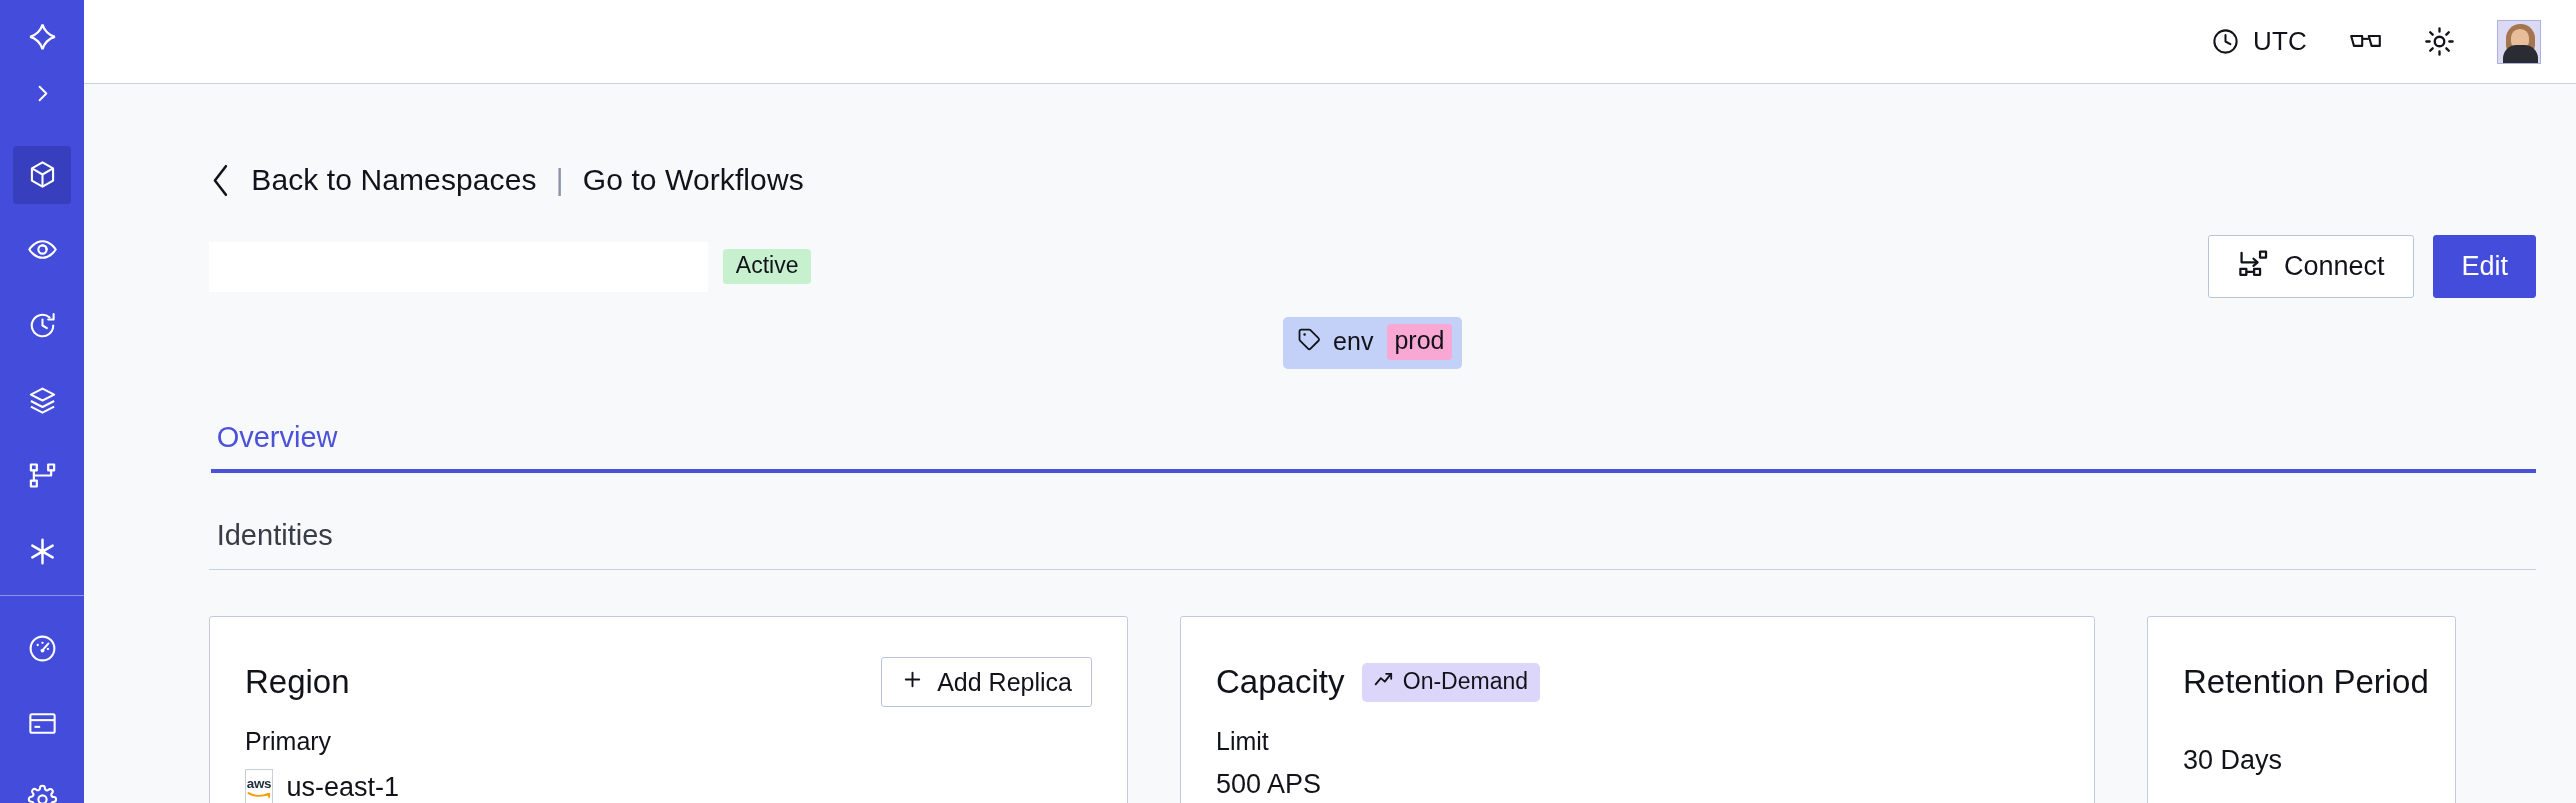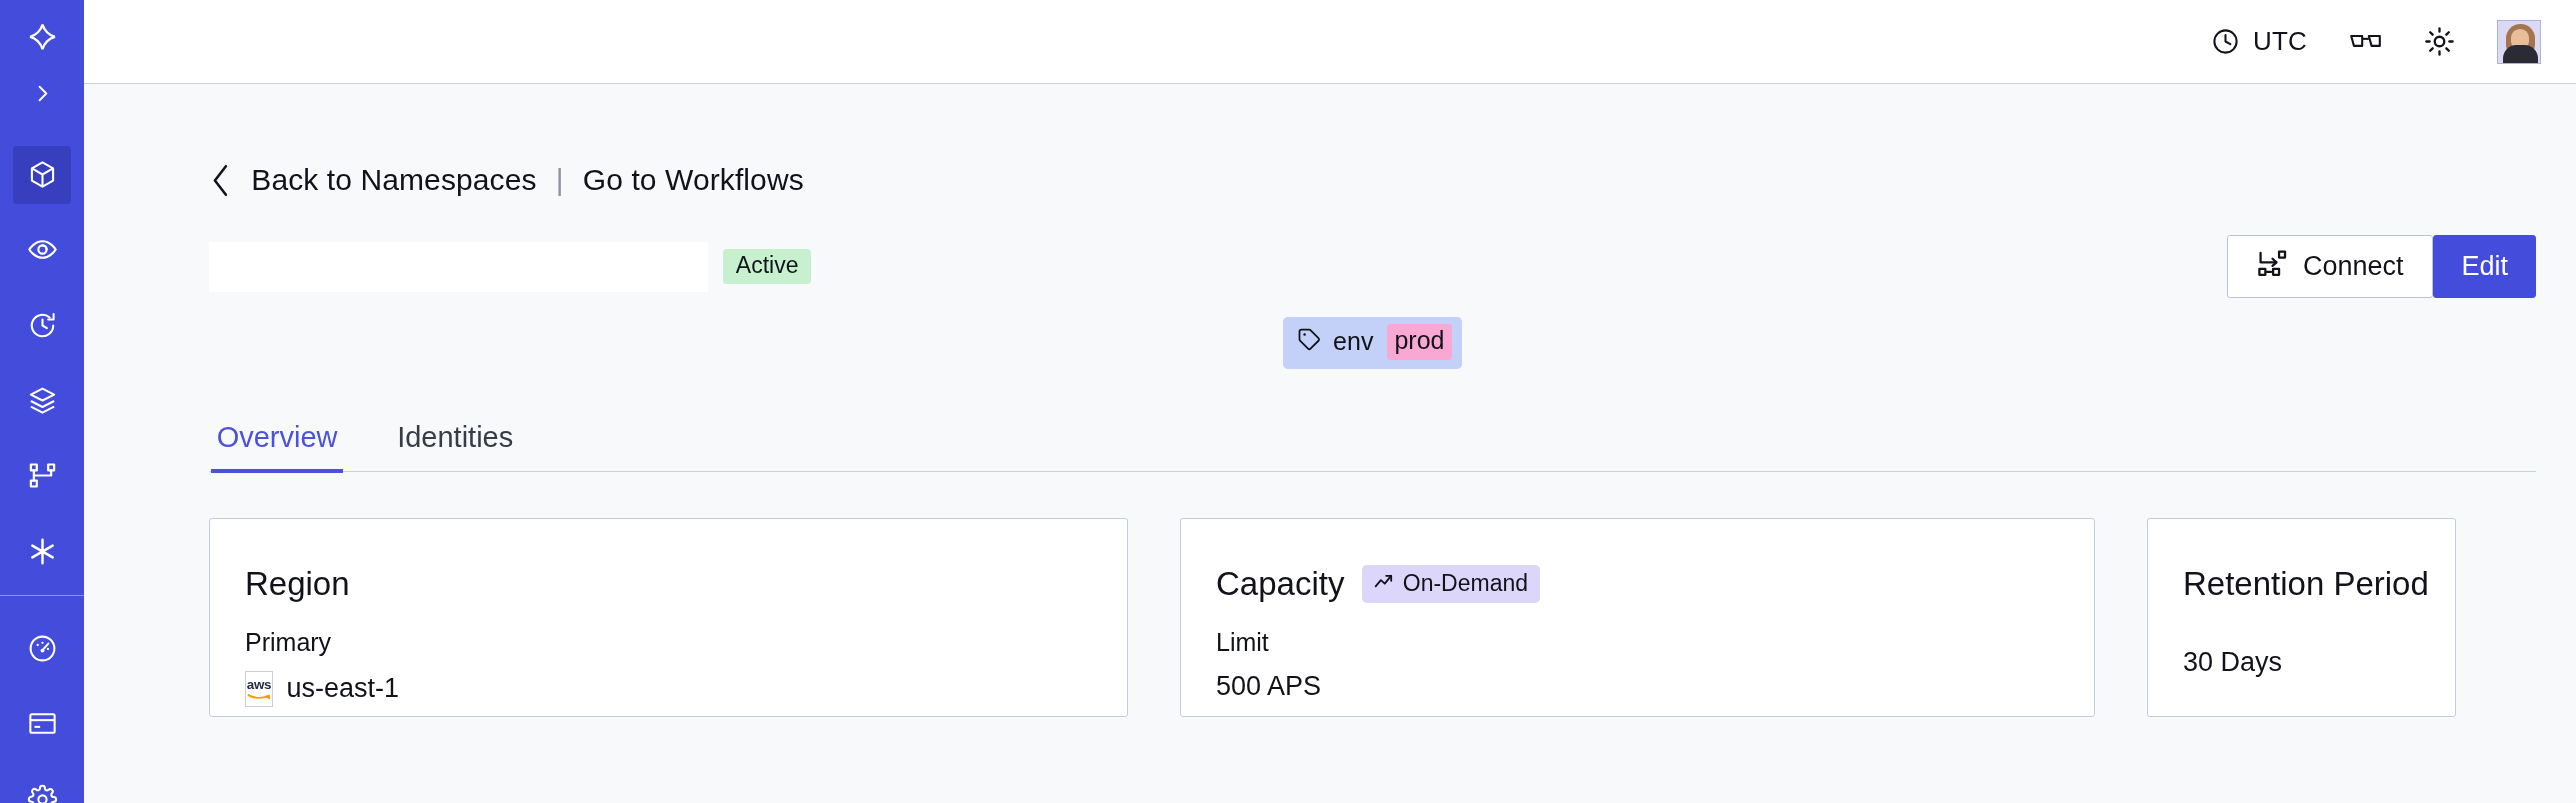--- a/index.html
+++ b/index.html
@@ -92,21 +92,21 @@
   .title-redacted {
     width: 499px; height: 50px; background: #FFFFFF;
   }
   .badge-active {
     margin-left: 15.3px;
     background: #C6F0CE; color: #12131A;
     font-size: 23px; padding: 4.8px 12.5px 6.7px; border-radius: 3.8px;
     line-height: 1;
   }
   .spacer { flex: 1; }
-  .hdr-actions { display: flex; align-items: center; }
+  .hdr-actions { display: flex; align-items: center; gap: 19px; }
   .btn {
     display: inline-flex; align-items: center; justify-content: center;
     gap: 15.3px; height: 63px; border-radius: 2.9px;
     font-size: 27px; white-space: nowrap; cursor: pointer;
   }
   .btn-outline {
     background: #fff; border: 1px solid #B8C3DC; color: #12131A;
     padding: 0 29px;
   }
   .btn-primary {
@@ -122,21 +122,21 @@
     line-height: 1;
   }
   .tag-val {
     background: #f9a8d4; border-radius: 3.8px; padding: 4.8px 7.7px 6.7px;
     margin-left: 1.9px;
   }
 
   .tabs {
     margin-top: 52px;
     border-bottom: 1px solid #C8D1E2;
-    display: flex; gap: 48px; padding-left: 1.9px;
+    display: flex; gap: 48px; padding-left: 1.9px; flex-direction: column;
   }
   .tab {
     font-size: 29px; color: #373C47; padding: 0 5.8px 17.3px;
     position: relative; cursor: pointer; white-space: nowrap;
   }
   .tab.active { color: #4B51D8; }
   .tab.active::after {
     content: ""; position: absolute; left: 0; right: 0; bottom: -1.9px;
     height: 3.8px; background: #4B51D8;
   }
@@ -398,20 +398,28 @@
           <span>Identities</span>
         </div>
       </div>
 
       <div class="cards">
 
         <section class="card card-region">
           <div class="card-head">
             <span class="card-title">Region</span>
             <div class="spacer"></div>
+            <button class="btn-sm">
+              <span>
+                <svg width="23" height="23" viewBox="0 0 24 24" fill="none" stroke="#12131A" stroke-width="2" stroke-linecap="round">
+                  <path d="M12 5v14M5 12h14"></path>
+                </svg>
+              </span>
+              <span>Add Replica</span>
+            </button>
           </div>
           <div class="card-sub">Primary</div>
           <div class="card-val">
             <span class="aws-logo">
               <span class="aws-word">aws</span>
               <svg width="25" height="6.7" viewBox="0 0 26 7" fill="none" stroke="#F90" stroke-width="2" stroke-linecap="round">
                 <path d="M1.5 2.2c5 3.4 13.5 4 21 .9"></path>
                 <path d="M19.5 4.1l3.4-1 .2 3.2"></path>
               </svg>
             </span>

